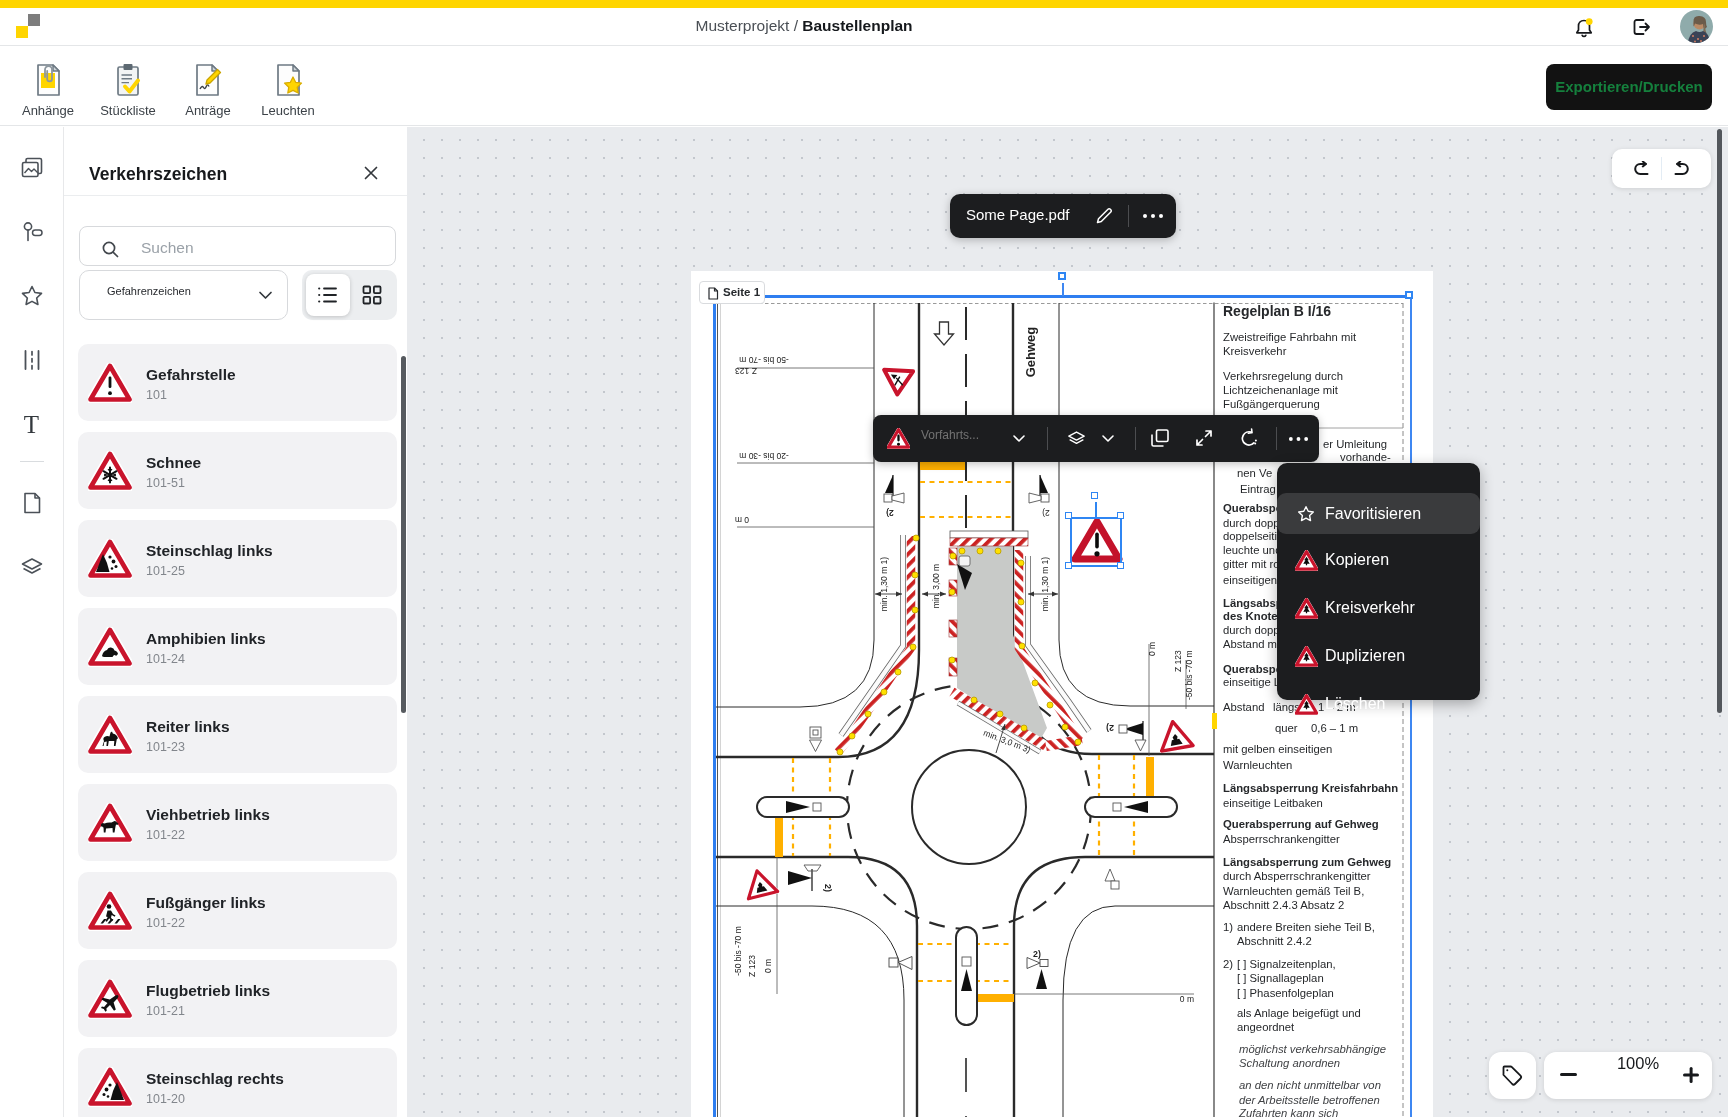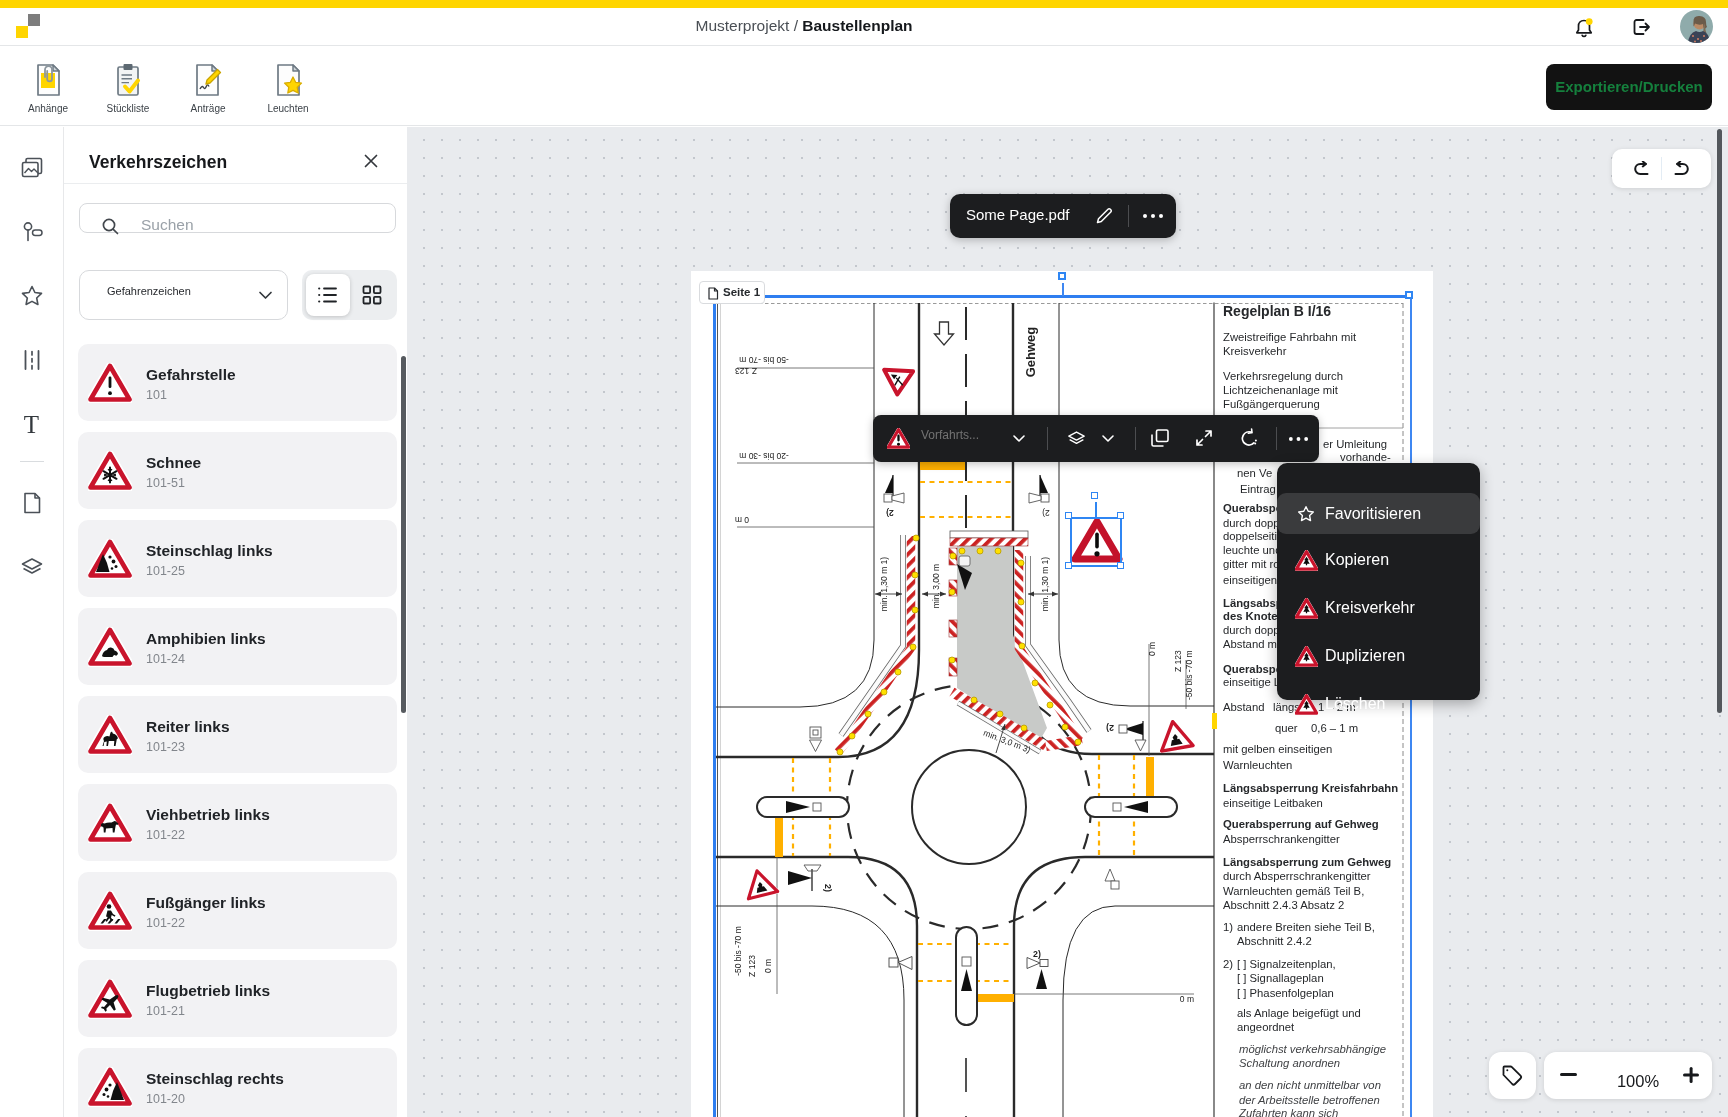--- a/index.html
+++ b/index.html
@@ -7,31 +7,31 @@
   html,body { width:1728px; height:1117px; overflow:hidden; font-family:"Liberation Sans",sans-serif; background:#fff; }
   .abs { position:absolute; }
   
   #topbar { position:absolute; left:0; top:0; width:1728px; height:8px; background:#ffd500; z-index:30; }
   #header { position:absolute; left:0; top:8px; width:1728px; height:38px; background:#fff; border-bottom:1px solid #e4e6e8; z-index:30; }
   #crumb { position:absolute; top:0; left:0; width:1608px; height:38px; line-height:36px; text-align:center; font-size:15.5px; color:#4a4f55; }
   #crumb b { color:#15181c; font-weight:bold; }
   #toolrow { position:absolute; left:0; top:47px; width:1728px; height:79px; background:#fff; border-bottom:1px solid #e4e6e8; z-index:29; }
   .toolbtn { position:absolute; top:14px; width:72px; text-align:center; }
   .toolbtn svg { display:block; margin:0 auto; }
-  .toolbtn .lbl { margin-top:4px; font-size:10px; color:#3c4248; }
+  .toolbtn .lbl { margin-top:4px; font-size:13px; color:#3c4248; }
   #exportbtn { position:absolute; right:16px; top:17px; width:166px; height:46px; background:#121212; color:#15803d; font-weight:bold; font-size:15px; border-radius:8px; text-align:center; line-height:46px; }
   
   #rail { position:absolute; left:0; top:127px; width:63px; height:990px; background:#fff; z-index:28; }
   #rail .ric { position:absolute; left:19px; width:26px; height:26px; }
   
   #panel { position:absolute; left:63px; top:127px; width:344px; height:990px; background:#fff; border-left:1px solid #e7e8ea; z-index:28; }
-  #ph { position:absolute; left:0; top:4px; width:100%; height:53px; border-bottom:1px solid #ebedef; }
+  #ph { position:absolute; left:0; top:16px; width:100%; height:53px; border-bottom:1px solid #ebedef; }
   #ph .t { position:absolute; left:25px; top:21px; font-size:17.5px; font-weight:bold; color:#17191c; }
   #ph .x { position:absolute; right:27px; top:21px; width:18px; height:18px; }
-  .searchbox { position:absolute; left:15px; top:76px; width:317px; height:30px; border:1px solid #d7d9dc; border-radius:8px; }
+  .searchbox { position:absolute; left:15px; top:99px; width:317px; height:40px; border:1px solid #d7d9dc; border-radius:8px; }
   .searchbox .ph { position:absolute; left:61px; top:12px; font-size:15.5px; color:#9aa1a8; }
   .dropdown { position:absolute; left:15px; top:143px; width:209px; height:50px; border:1px solid #d7d9dc; border-radius:10px; }
   .dropdown .tx { position:absolute; left:27px; top:14px; font-size:11px; color:#26292d; }
   .toggle { position:absolute; left:238px; top:143px; width:95px; height:50px; background:#eceef0; border-radius:10px; }
   .toggle .sel { position:absolute; left:4px; top:4px; width:44px; height:42px; background:#fff; border-radius:8px; box-shadow:0 1px 4px rgba(0,0,0,.18); }
   #cards { position:absolute; left:0px; top:217px; width:344px; }
   .card { position:absolute; left:14px; width:319px; height:77px; background:#f2f2f4; border-radius:10px; }
   .card .ti { position:absolute; left:68px; top:22px; font-size:15.5px; font-weight:bold; color:#202327; }
   .card .co { position:absolute; left:68px; top:44px; font-size:12.5px; color:#82868c; }
   .card svg.sign { position:absolute; left:10px; top:19px; }
@@ -48,21 +48,21 @@
   #pdfpill { position:absolute; left:950px; top:194px; width:226px; height:44px; background:#1c1d1f; border-radius:10px; z-index:7; box-shadow:0 2px 8px rgba(0,0,0,.25); }
   #pdfpill .nm { position:absolute; left:16px; top:12px; color:#fff; font-size:15px; }
   #flbar { position:absolute; left:873px; top:415px; width:446px; height:47px; background:#1c1d1f; border-radius:8px; z-index:7; box-shadow:0 2px 8px rgba(0,0,0,.25); }
   #ctxmenu { position:absolute; left:1277px; top:463px; width:203px; height:237px; background:#1c1d1f; border-radius:10px; z-index:8; box-shadow:0 4px 14px rgba(0,0,0,.3); }
   .mi { position:absolute; left:0; width:203px; height:44px;margin-top:28px; }
   .mi.hl { background:#3a3b3d; border-radius:9px; height:41px; }
   .mi .mt { position:absolute; left:48px; top:12px; color:#fff; font-size:16px; }
   #undoredo { position:absolute; left:1612px; top:149px; width:99px; height:39px; background:#fff; border-radius:10px; z-index:7; box-shadow:0 1px 5px rgba(0,0,0,.12); }
   #tagbtn { position:absolute; left:1489px; top:1052px; width:47px; height:47px; background:#fff; border-radius:12px; z-index:7; box-shadow:0 1px 5px rgba(0,0,0,.12); }
   #zoomer { position:absolute; left:1544px; top:1052px; width:168px; height:47px; background:#fff; border-radius:12px; z-index:7; box-shadow:0 1px 5px rgba(0,0,0,.12); }
-  #zoomer .pct { position:absolute; left:0; width:100%; text-align:center; top:20px; font-size:16.5px; color:#17191c;padding-left:20px; }
+  #zoomer .pct { position:absolute; left:0; width:100%; text-align:center; top:2px; font-size:16.5px; color:#17191c;padding-left:20px; }
   
   #signsel { position:absolute; left:1070px; top:517px; width:52px; height:50px; border:2px solid #2f86f3; z-index:6; }
   .shandle { position:absolute; width:7px; height:7px; background:#fff; border:1.8px solid #2f86f3; z-index:7; }
 </style>
 </head>
 <body>
 <div id="topbar"></div>
 <div id="header">
   <svg class="abs" style="left:15px;top:-2px" width="26" height="32" viewBox="0 0 26 32">
     <rect x="13" y="8" width="12" height="12" fill="#7d7d7d"></rect>

